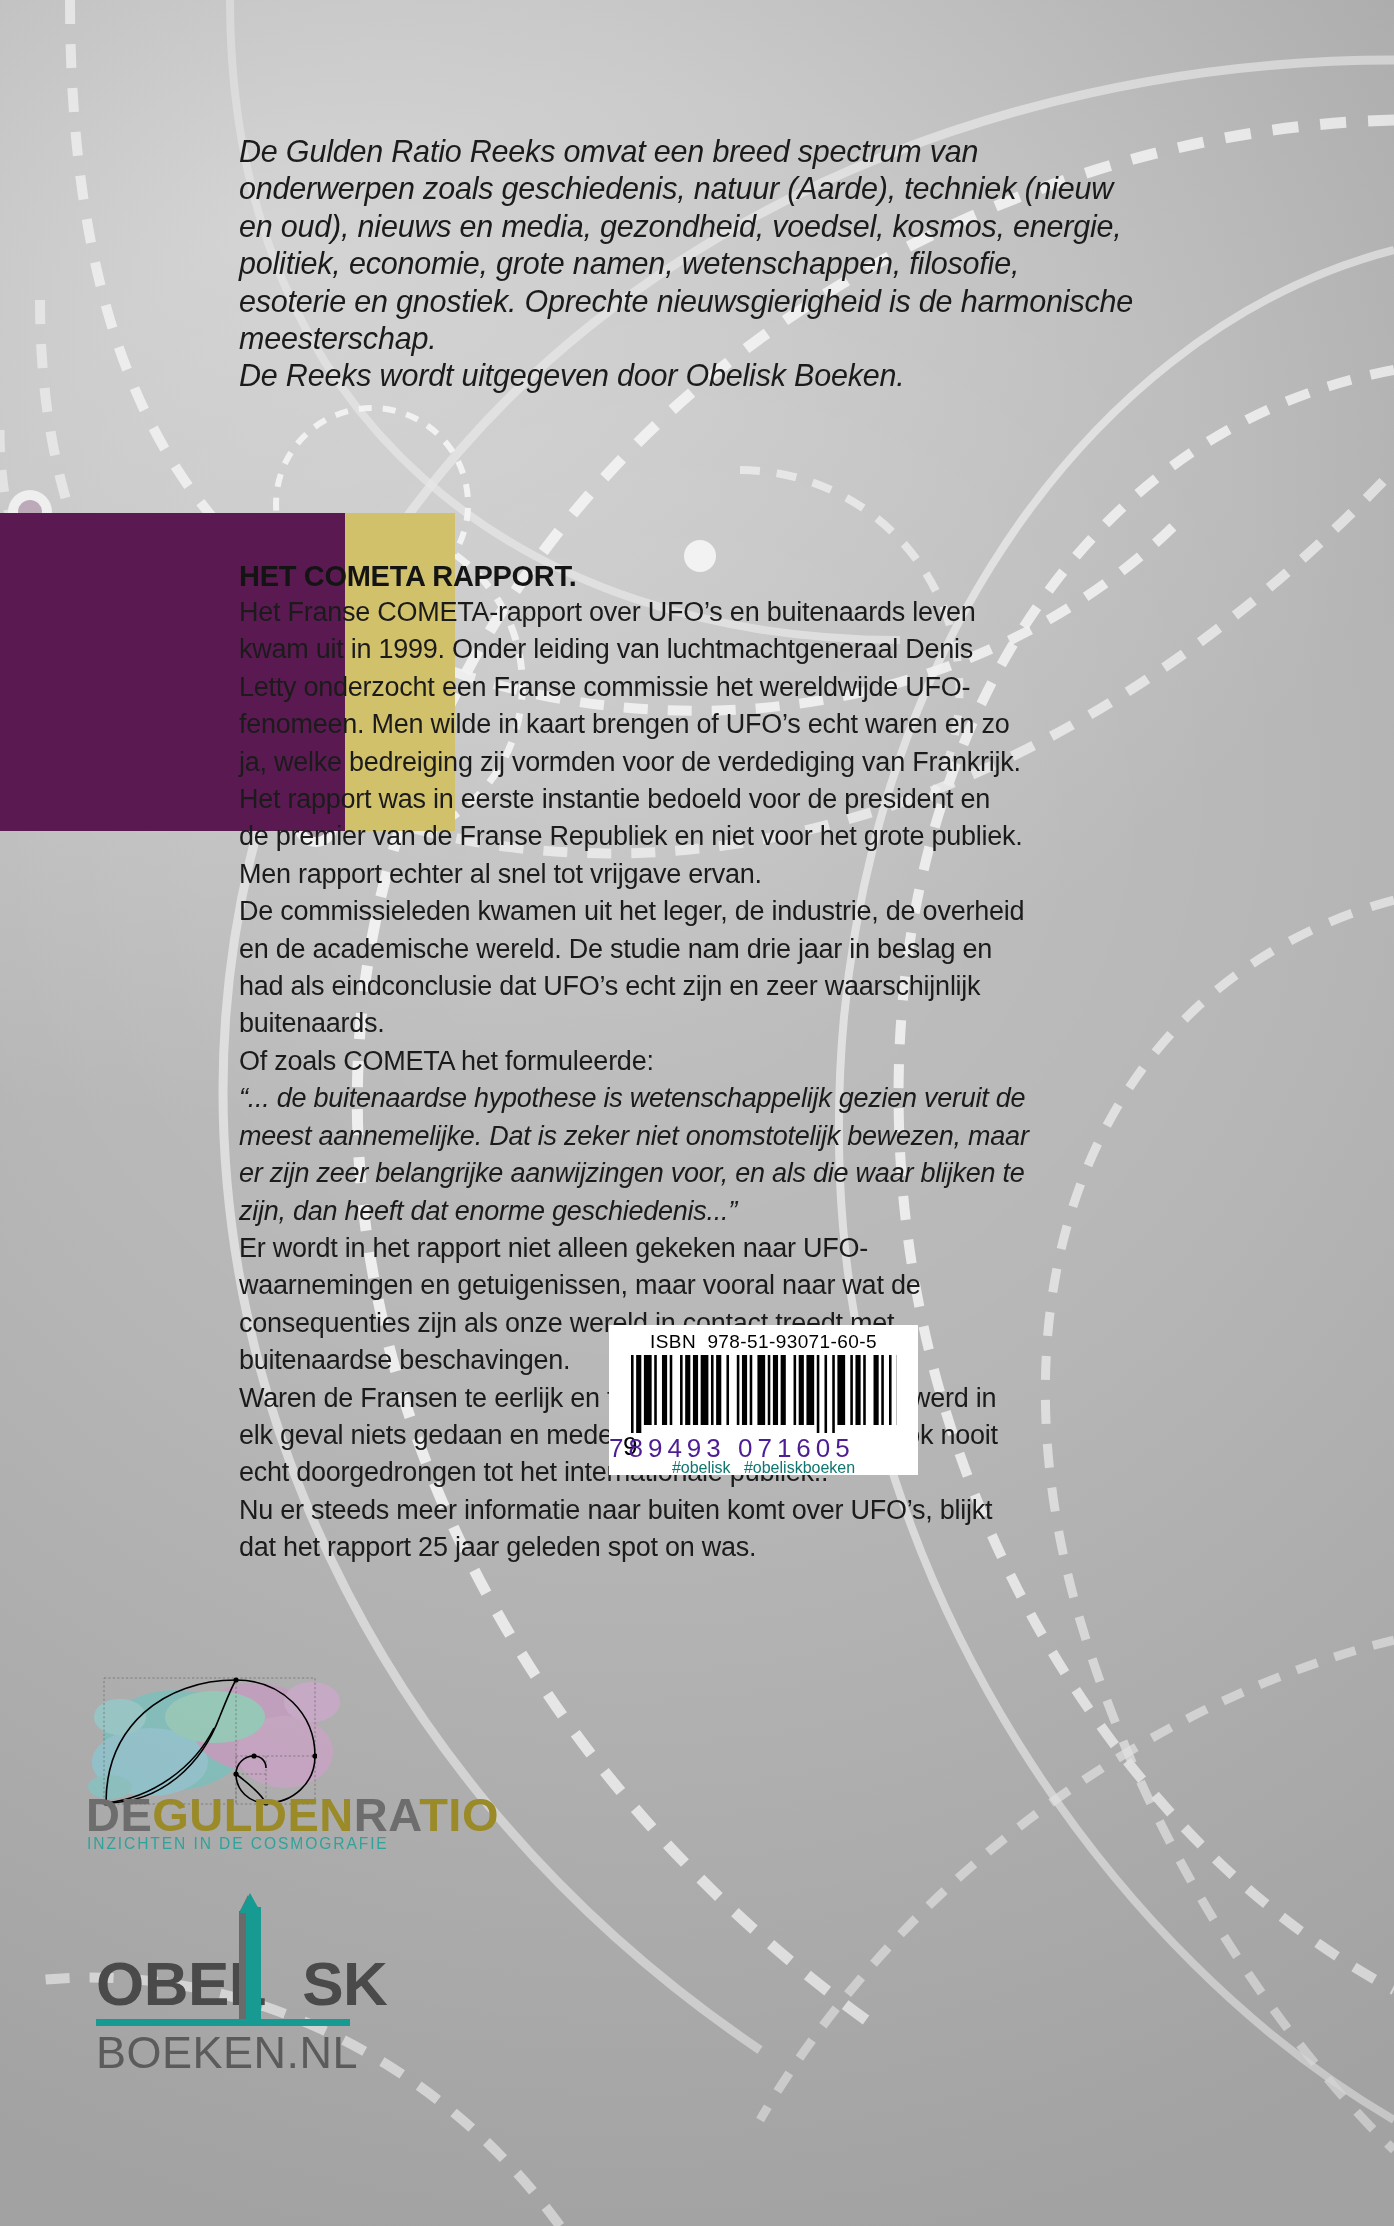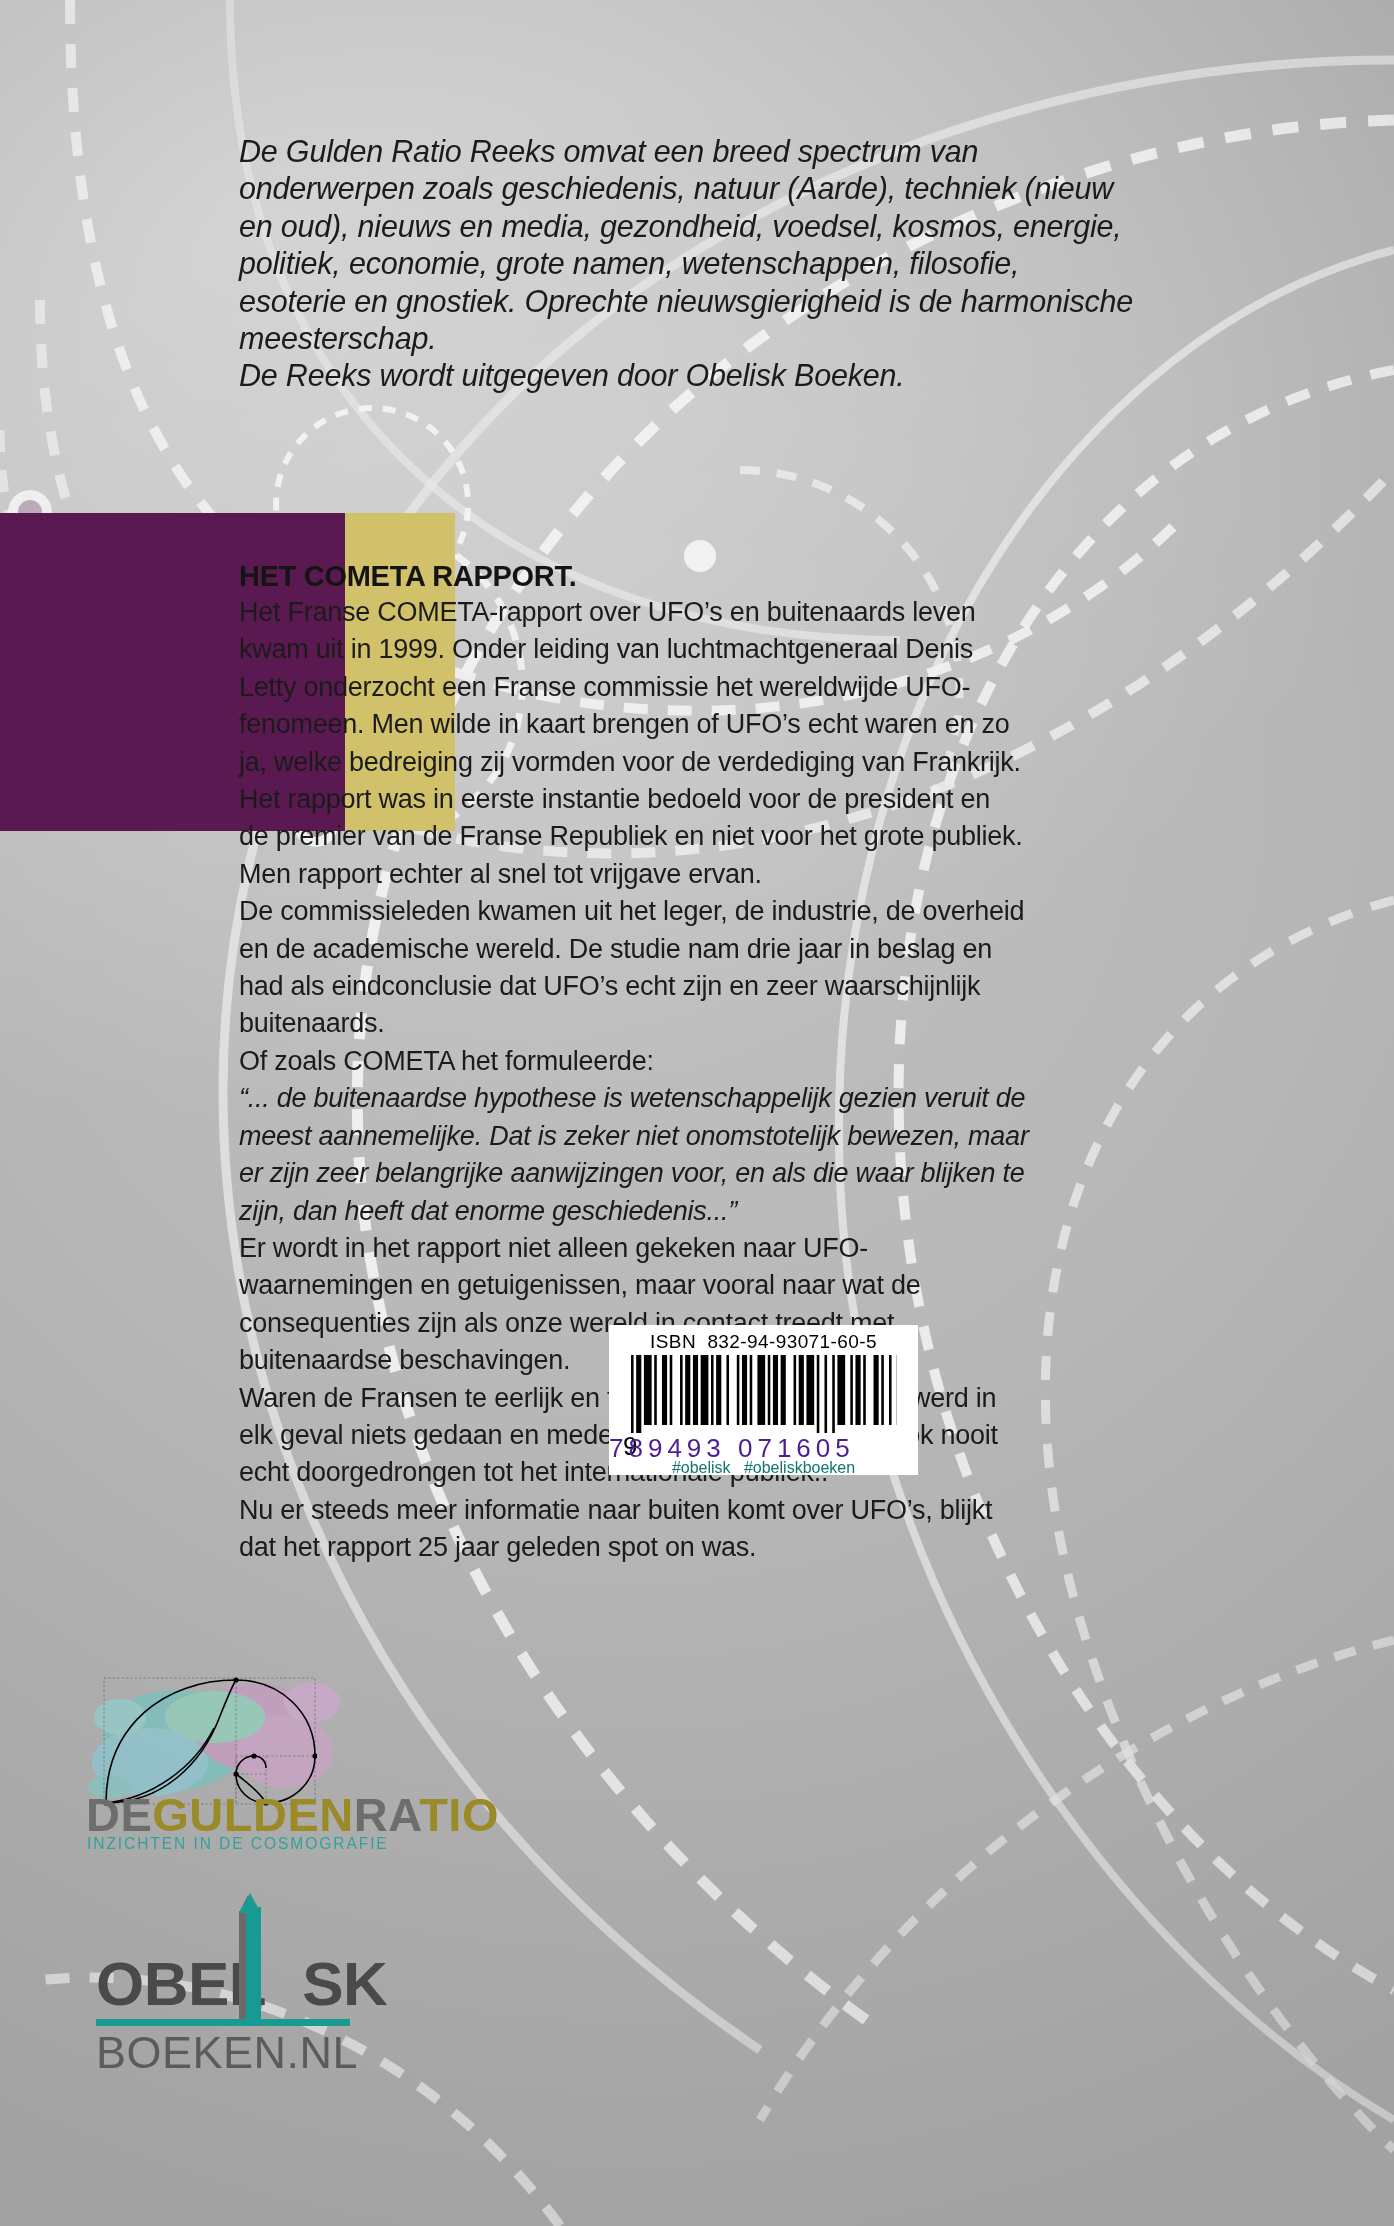--- a/index.html
+++ b/index.html
@@ -265,21 +265,21 @@
     <div class="ob-shadow"></div>
     <div class="ob-shaft"></div>
     <div class="ob-tip-sh"></div>
     <div class="ob-tip"></div>
     <div class="ob-rule"></div>
     <div class="ob-sub">BOEKEN.NL</div>
   </div>
 
   <div class="barcode-panel">
     <div class="isbn-line">
-      <span>ISBN</span>&nbsp;&nbsp;<span>832-94-93071-60-5</span>
+      <span>ISBN</span>&nbsp;&nbsp;<span>978-51-93071-60-5</span>
     </div>
     <svg class="bars" viewBox="0 0 266 78" xmlns="http://www.w3.org/2000/svg" id="barsvg">
         <rect x="0.00" y="0" width="2.58" height="78" fill="#000"></rect>
         <rect x="5.16" y="0" width="5.16" height="78" fill="#000"></rect>
         <rect x="12.90" y="0" width="7.74" height="70" fill="#000"></rect>
         <rect x="23.22" y="0" width="2.58" height="70" fill="#000"></rect>
         <rect x="30.96" y="0" width="5.16" height="70" fill="#000"></rect>
         <rect x="38.70" y="0" width="2.58" height="70" fill="#000"></rect>
         <rect x="49.02" y="0" width="2.58" height="70" fill="#000"></rect>
         <rect x="54.18" y="0" width="5.16" height="70" fill="#000"></rect>

